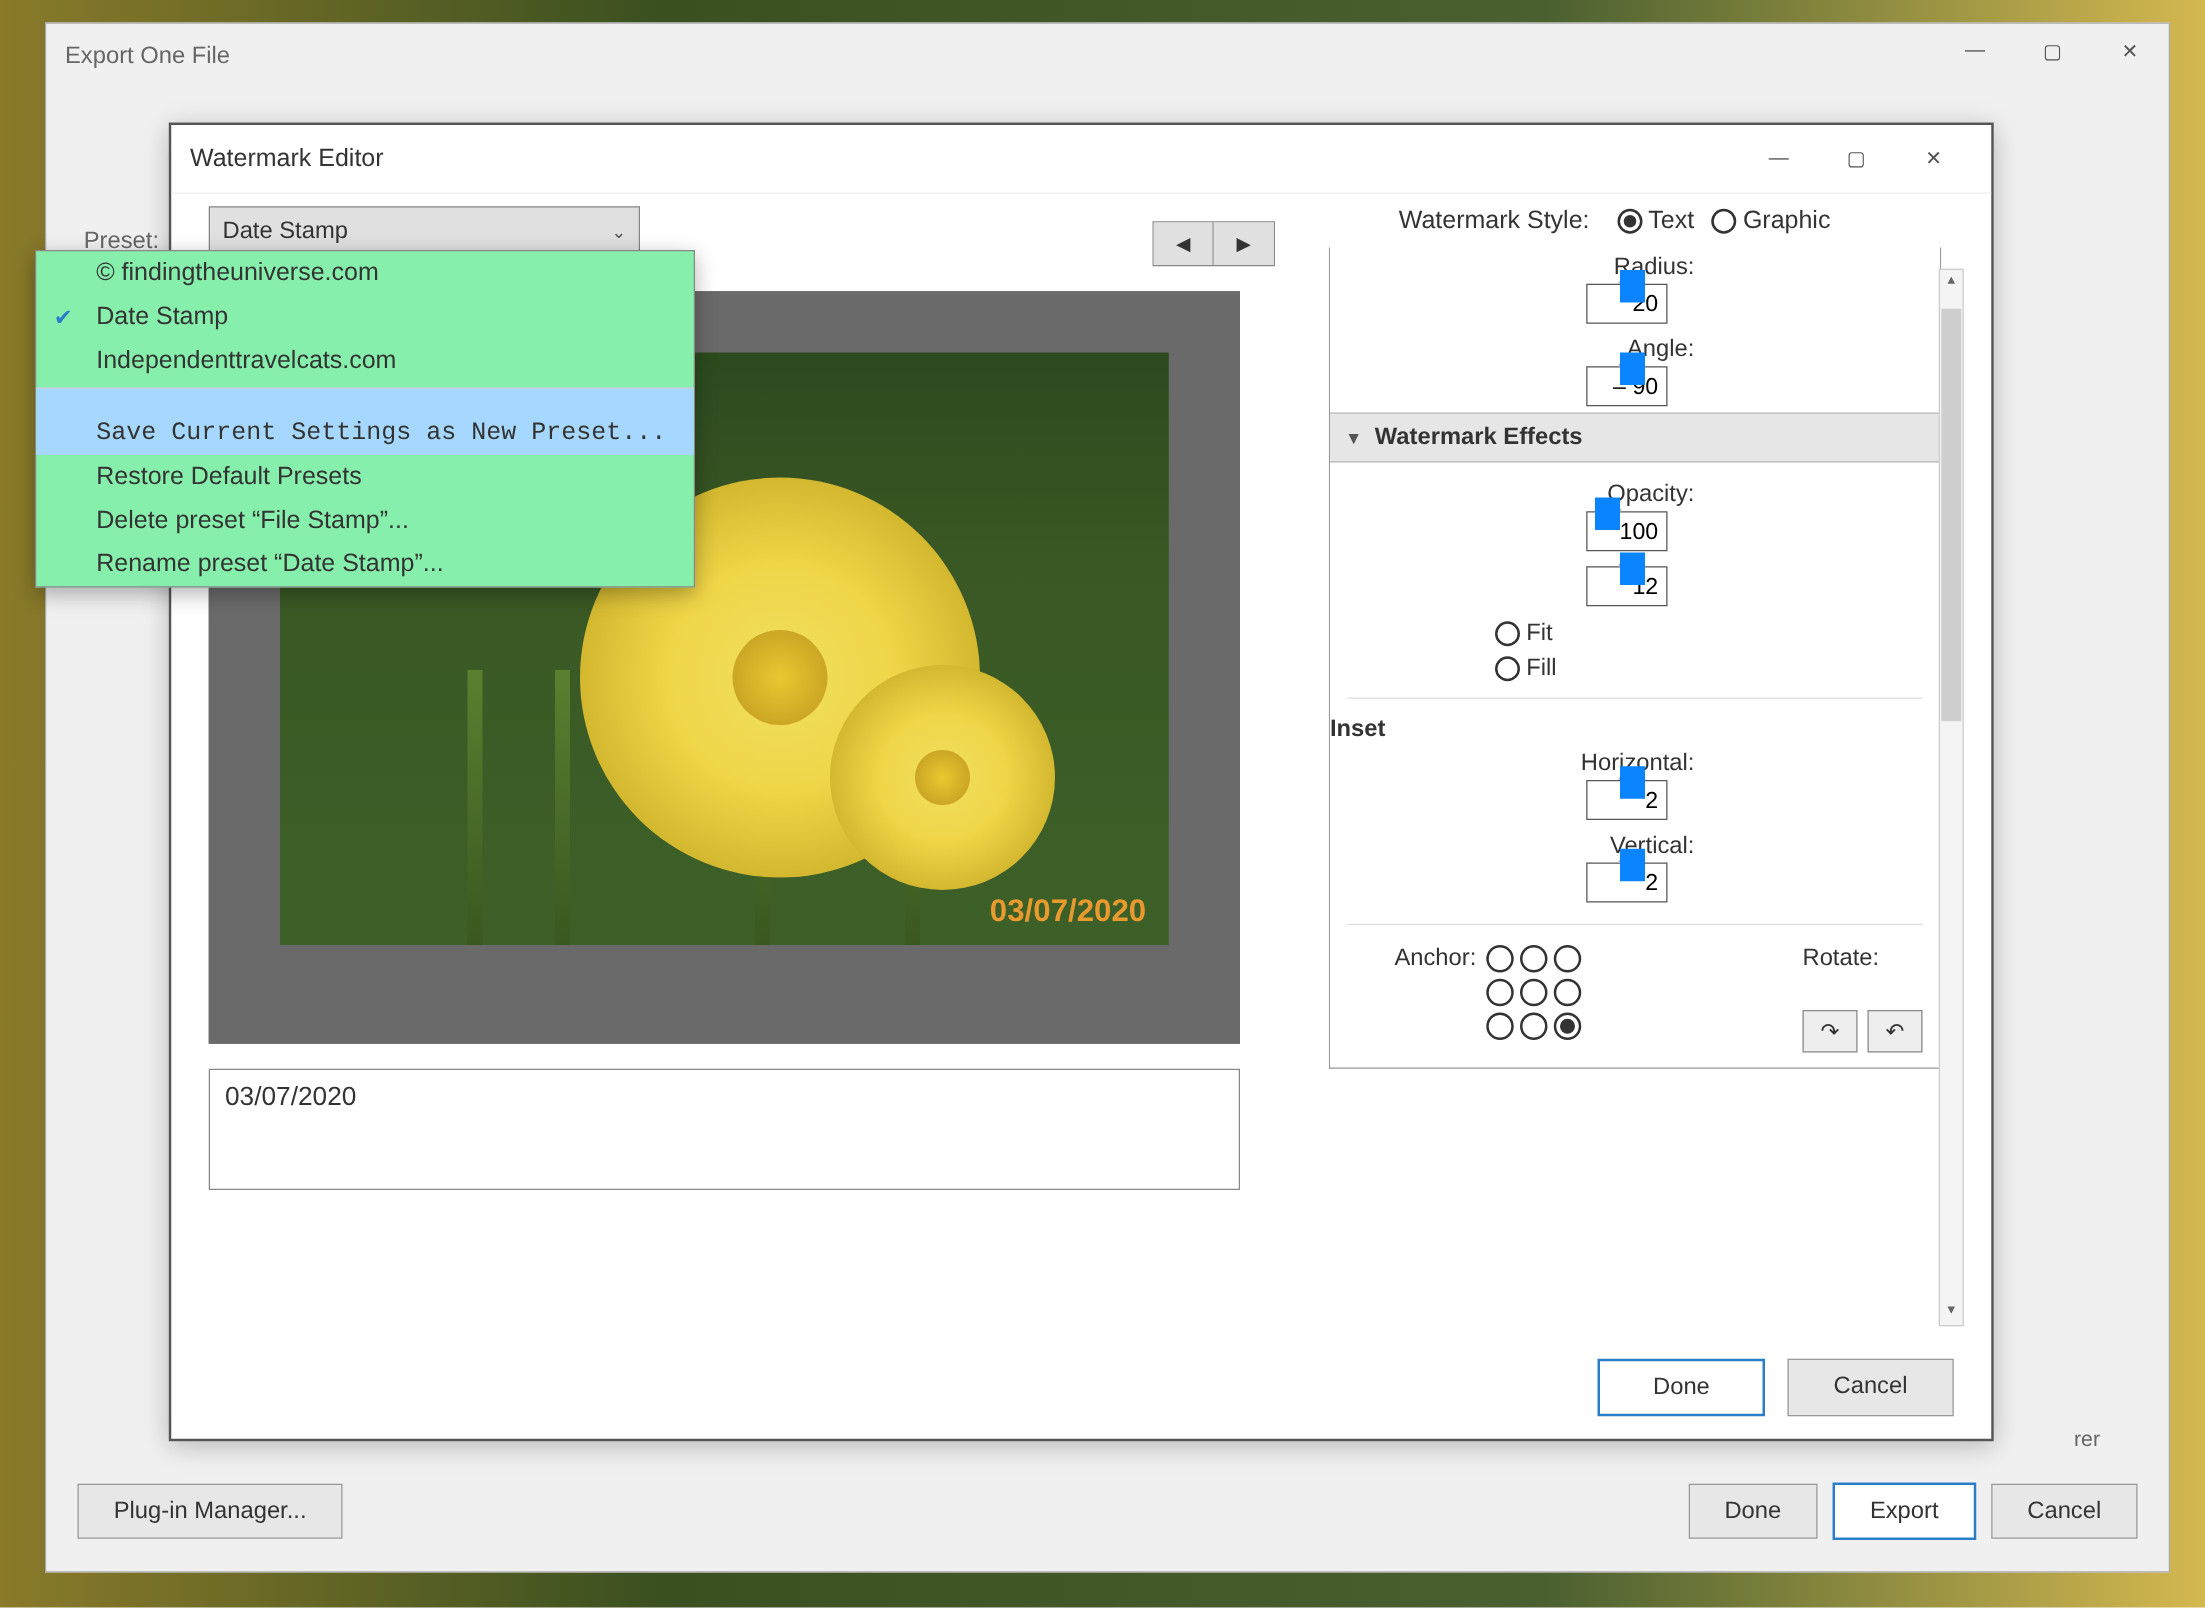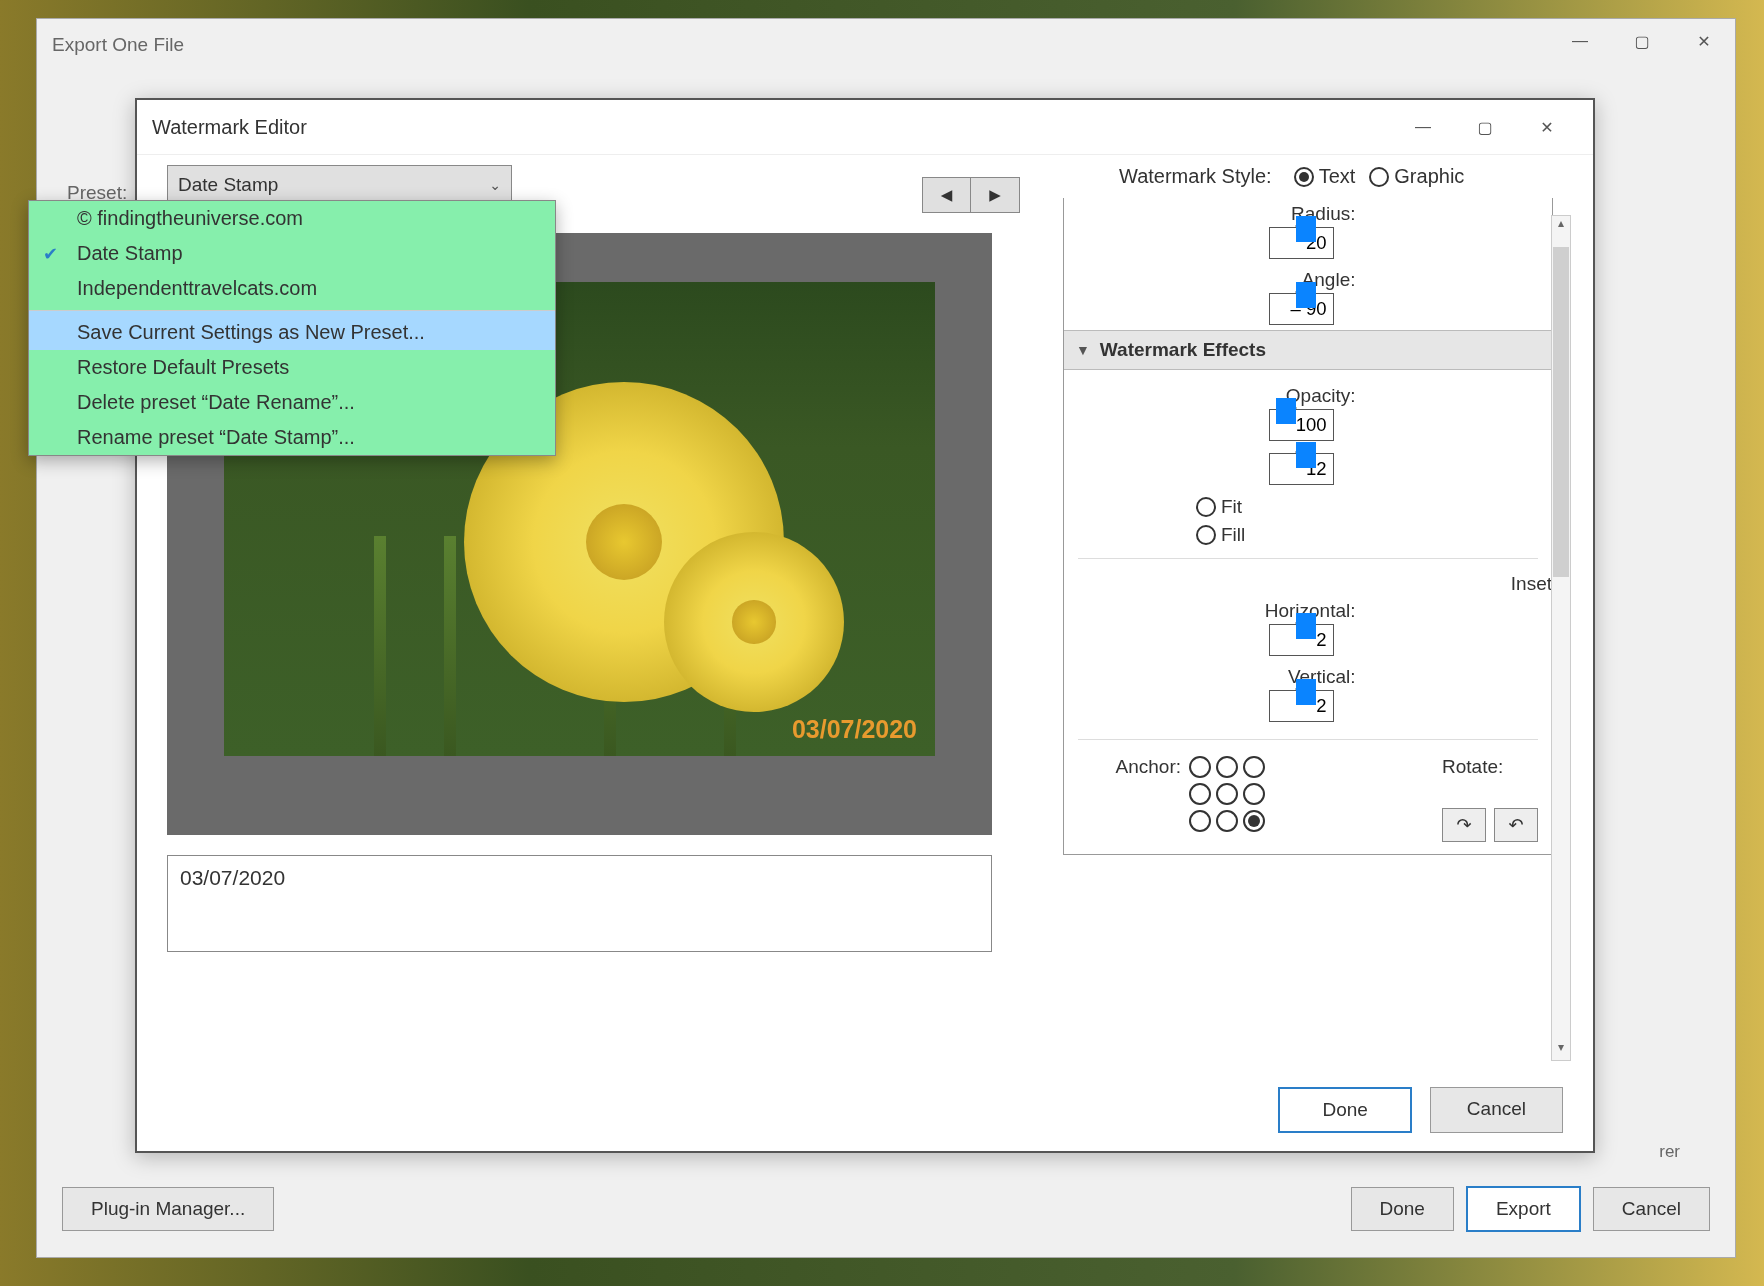--- a/index.html
+++ b/index.html
@@ -258,23 +258,24 @@
   font-size: 19px;
   font-weight: bold;
   display: flex;
   align-items: center;
   gap: 10px;
   border-top: 1px solid #bbb;
   border-bottom: 1px solid #bbb;
 }
 .section-hdr .tri { font-size: 14px; color: #555;}
 .inset-label {
-  text-align: right;
+  text-align: left;
   font-size: 19px;
   margin-top: 14px;
+  font-weight: bold;
 }
 .size-opts {
   padding-left: 132px;
   font-size: 19px;
 }
 .size-opts > div { display: flex; align-items: center; margin: 6px 0; }
 .anchor-row {
   display: flex;
   padding: 4px 14px 0 0;
   font-size: 19px;
@@ -336,21 +337,21 @@
   border: 1px solid #888;
   box-shadow: 0 5px 16px rgba(0,0,0,0.3);
   z-index: 50;
   font-size: 20px;
 }
 .menu-item {
   padding: 6px 10px 6px 48px;
   position: relative;
 }
 .menu-item.hl { background: #a6d8ff; }
-.menu-item.sep-before { border-top: 1px solid #ccc; margin-top: 4px; padding-top: 10px; }
+.menu-item.sep-before { border-top: 1px solid #ccc; margin-top: 4px; padding-top: 24px; font-family: Liberation Mono, monospace; }
 .menu-item .check {
   position: absolute;
   left: 14px; top: 7px;
   color: #2a7ec8;
   font-size: 18px;
 }
 .hr-light { height: 1px; background: #ddd; margin: 12px 14px; }
 </style>
 </head>
 <body>
@@ -524,15 +525,15 @@
     </div>
   </div>
 </div>
 
 <div class="menu-popup">
   <div class="menu-item"><span>© findingtheuniverse.com</span></div>
   <div class="menu-item"><span class="check">✔</span><span>Date Stamp</span></div>
   <div class="menu-item"><span>Independenttravelcats.com</span></div>
   <div class="menu-item sep-before hl"><span>Save Current Settings as New Preset...</span></div>
   <div class="menu-item"><span>Restore Default Presets</span></div>
-  <div class="menu-item"><span>Delete preset “Date Rename”...</span></div>
+  <div class="menu-item"><span>Delete preset “File Stamp”...</span></div>
   <div class="menu-item"><span>Rename preset “Date Stamp”...</span></div>
 </div>
 
 </body></html>

